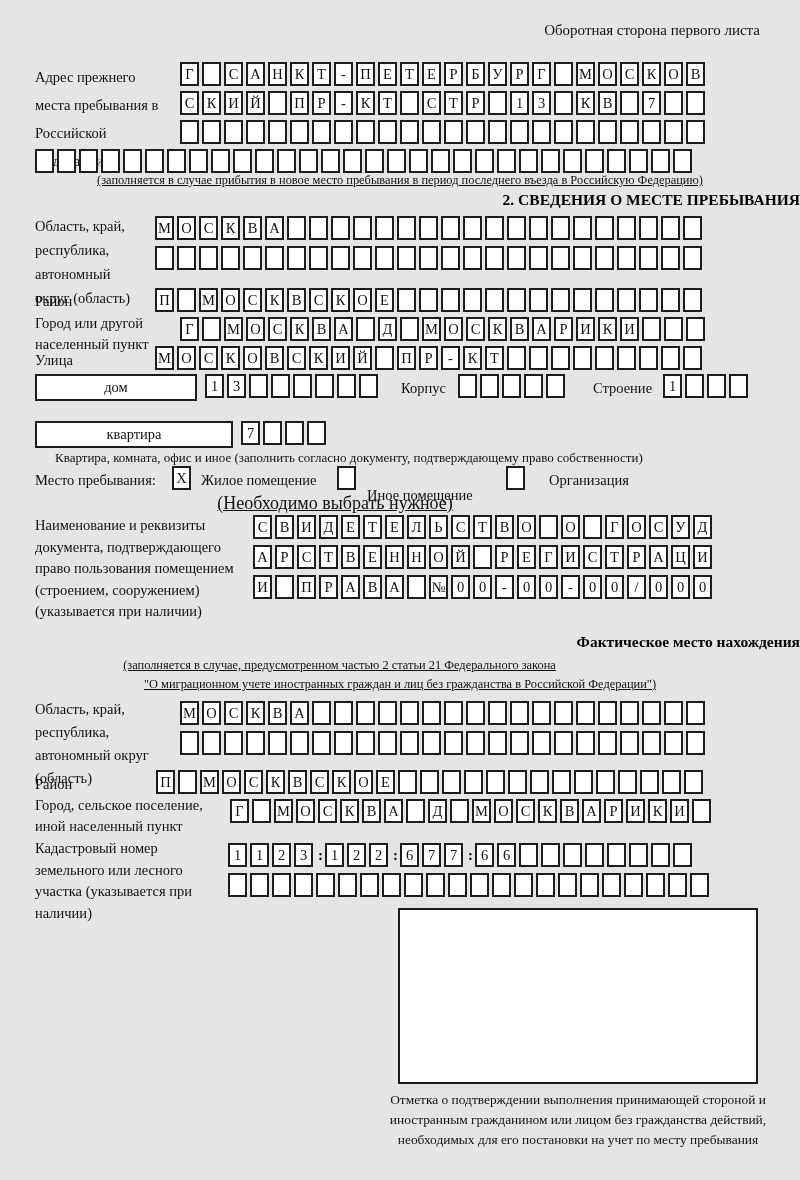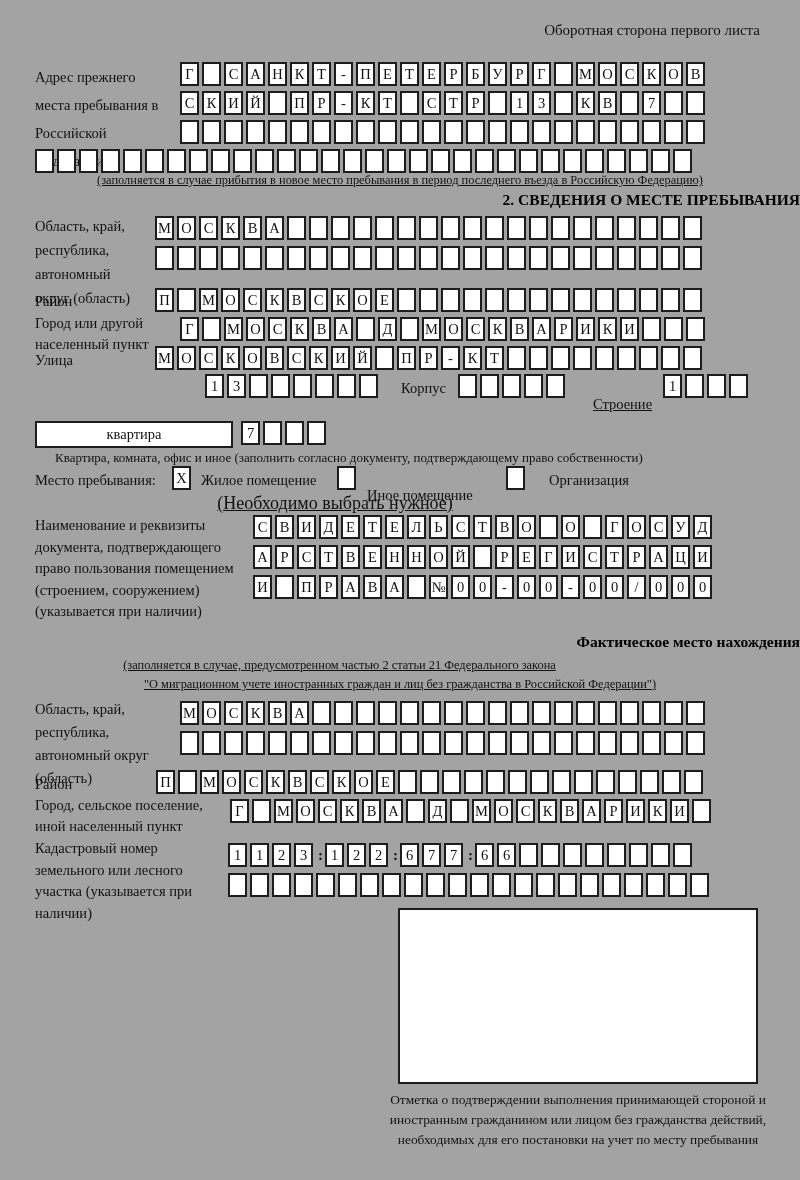--- a/index.html
+++ b/index.html
@@ -1,19 +1,19 @@
 <!DOCTYPE html>
 <html><head>
 <meta charset="utf-8">
 <style>
   html,body{margin:0;padding:0;background:#fff;}
   #page{
     position:relative;
     width:800px;height:1180px;
-    background:#a3a3a3;
+    background:#e5e5e5;
     font-family:"Liberation Serif","DejaVu Serif",serif;
     color:#111;
     overflow:hidden;
   }
   .abs{position:absolute;}
   .lbl{font-size:14.5px;line-height:1.55;color:#111;}
   .note{font-size:12.4px;text-align:center;color:#111;text-decoration:underline;}
   .hdr{font-size:15.5px;font-weight:bold;text-align:right;color:#000;}
   .cells{white-space:nowrap;}
   .cell{
@@ -72,24 +72,25 @@
 
   <div class="abs lbl" style="left:35px;top:290px;">Район</div>
   <div class="abs cells" style="left:155px;top:288px;"><span class="cell">П</span><span class="cell"></span><span class="cell">М</span><span class="cell">О</span><span class="cell">С</span><span class="cell">К</span><span class="cell">В</span><span class="cell">С</span><span class="cell">К</span><span class="cell">О</span><span class="cell">Е</span><span class="cell"></span><span class="cell"></span><span class="cell"></span><span class="cell"></span><span class="cell"></span><span class="cell"></span><span class="cell"></span><span class="cell"></span><span class="cell"></span><span class="cell"></span><span class="cell"></span><span class="cell"></span><span class="cell"></span><span class="cell"></span></div>
 
   <div class="abs lbl" style="left:35px;top:313px;width:150px;line-height:21px;">Город или другой населенный пункт</div>
   <div class="abs cells" style="left:180px;top:317px;"><span class="cell">Г</span><span class="cell"></span><span class="cell">М</span><span class="cell">О</span><span class="cell">С</span><span class="cell">К</span><span class="cell">В</span><span class="cell">А</span><span class="cell"></span><span class="cell">Д</span><span class="cell"></span><span class="cell">М</span><span class="cell">О</span><span class="cell">С</span><span class="cell">К</span><span class="cell">В</span><span class="cell">А</span><span class="cell">Р</span><span class="cell">И</span><span class="cell">К</span><span class="cell">И</span><span class="cell"></span><span class="cell"></span><span class="cell"></span></div>
 
   <div class="abs lbl" style="left:35px;top:349px;">Улица</div>
   <div class="abs cells" style="left:155px;top:346px;"><span class="cell">М</span><span class="cell">О</span><span class="cell">С</span><span class="cell">К</span><span class="cell">О</span><span class="cell">В</span><span class="cell">С</span><span class="cell">К</span><span class="cell">И</span><span class="cell">Й</span><span class="cell"></span><span class="cell">П</span><span class="cell">Р</span><span class="cell">-</span><span class="cell">К</span><span class="cell">Т</span><span class="cell"></span><span class="cell"></span><span class="cell"></span><span class="cell"></span><span class="cell"></span><span class="cell"></span><span class="cell"></span><span class="cell"></span><span class="cell"></span></div>
 
+  <div class="abs fieldbox" style="left:35px;top:374px;width:162px;">дом</div>
   <div class="abs cells" style="left:205px;top:374px;"><span class="cell">1</span><span class="cell">3</span><span class="cell"></span><span class="cell"></span><span class="cell"></span><span class="cell"></span><span class="cell"></span><span class="cell"></span></div>
   <div class="abs lbl" style="left:401px;top:377px;">Корпус</div>
   <div class="abs cells" style="left:458px;top:374px;"><span class="cell"></span><span class="cell"></span><span class="cell"></span><span class="cell"></span><span class="cell"></span></div>
-  <div class="abs lbl" style="left:593px;top:393px;text-decoration:underline;">Строение</div>
+  <div class="abs lbl" style="left:593px;top:377px;">Строение</div>
   <div class="abs cells" style="left:663px;top:374px;"><span class="cell">1</span><span class="cell"></span><span class="cell"></span><span class="cell"></span></div>
 
   <div class="abs fieldbox" style="left:35px;top:421px;width:198px;">квартира</div>
   <div class="abs cells" style="left:241px;top:421px;"><span class="cell">7</span><span class="cell"></span><span class="cell"></span><span class="cell"></span></div>
   <div class="abs" style="left:35px;top:450px;font-size:13px;margin-left:20px;">Квартира, комната, офис и иное (заполнить согласно документу, подтверждающему право собственности)</div>
 
   <div class="abs lbl" style="left:35px;top:469px;">Место пребывания:</div>
   <span class="abs cell" style="left:172px;top:466px;">X</span>
   <div class="abs lbl" style="left:201px;top:469px;">Жилое помещение</div>
   <span class="abs cell" style="left:337px;top:466px;"></span>

